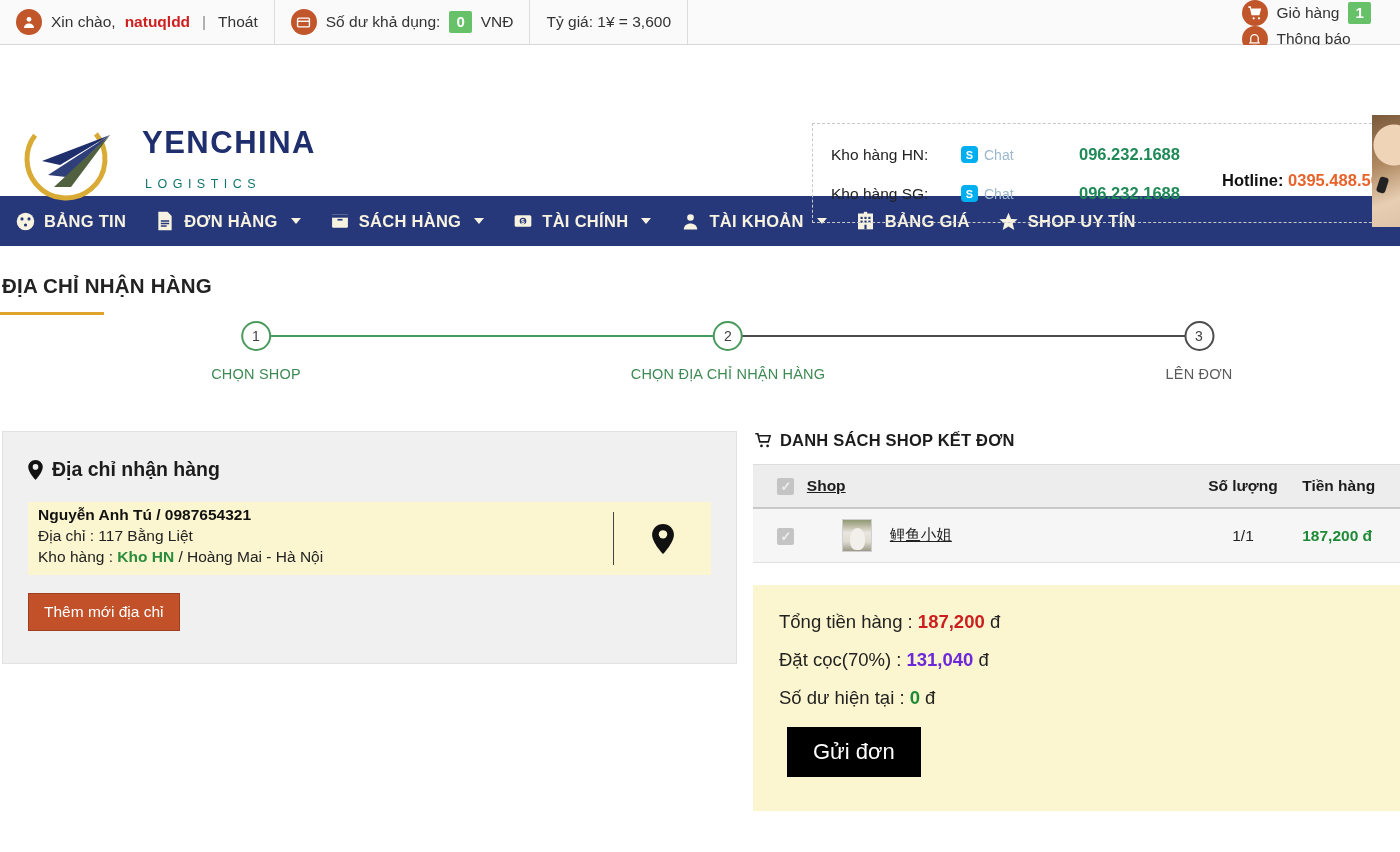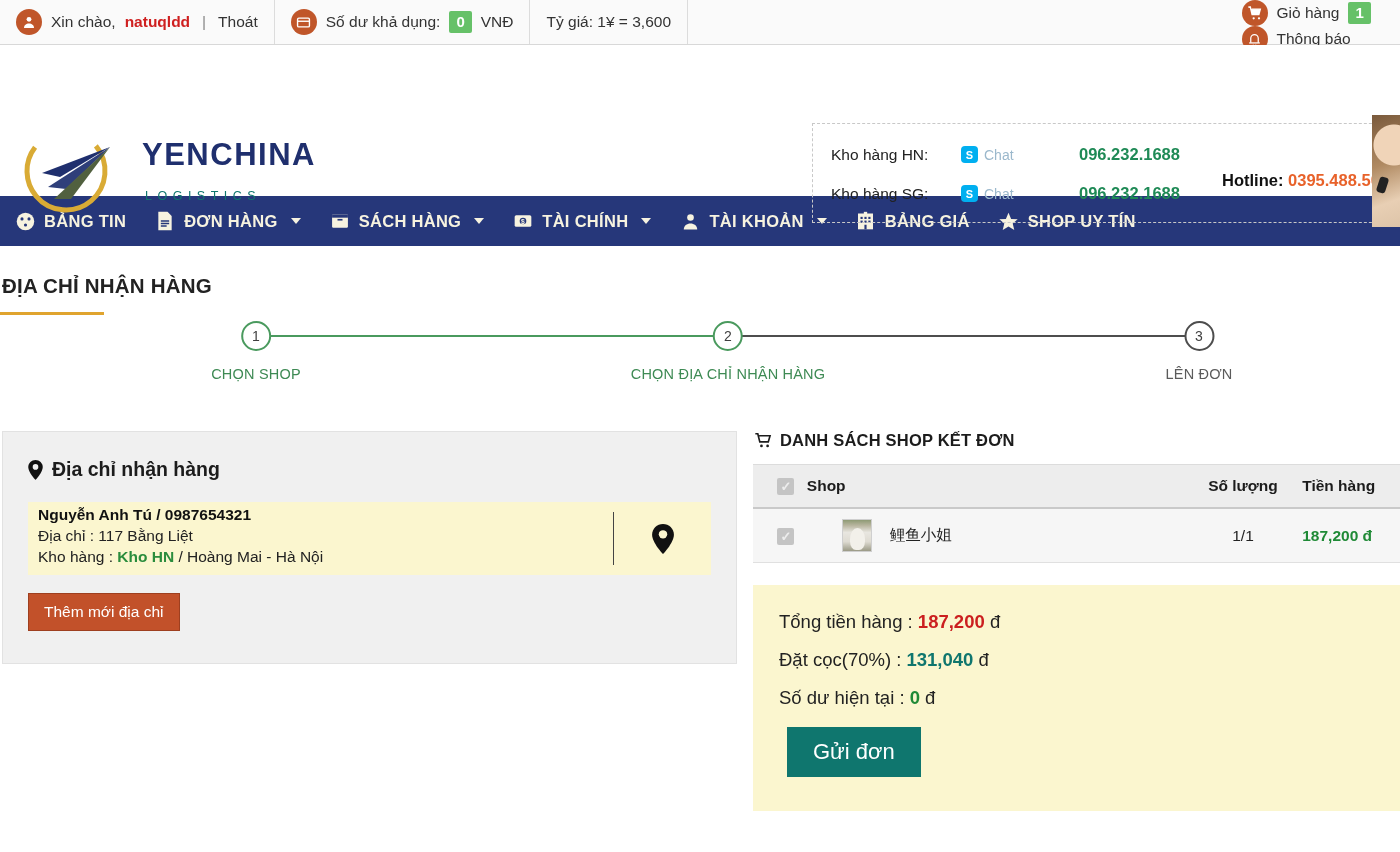--- a/index.html
+++ b/index.html
@@ -47,21 +47,21 @@
     display: inline-block; line-height: 20px;
   }
 
   
   .header {
     position: relative;
     height: 151px;
     background: #fff;
   }
   .logo-wrap {
-    position: absolute; left: 14px; top: 80px;
+    position: absolute; left: 14px; top: 68px;
     display: flex; align-items: center; gap: 10px;
   }
   .logo-text { line-height: 1; }
   .logo-main {
     font-size: 31px; font-weight: bold; letter-spacing: 1.5px;
     color: #1f2f6e; font-family: "Liberation Sans", sans-serif;
   }
   .logo-sub {
     font-size: 12.5px; letter-spacing: 5.5px; color: #0f766e;
     margin-top: 20px; padding-left: 3px;
@@ -223,21 +223,21 @@
     border-bottom: 2px solid #c9c9c9;
   }
   table.shoptbl td {
     background: #f6f6f6;
     font-size: 15.5px; color: #222;
     padding: 10px 0;
     border-bottom: 1px solid #e0e0e0;
     vertical-align: middle;
   }
   .col-chk { width: 50px; text-align: center !important; padding-left: 12px !important; }
-  .col-shop { width: 350px; }
+  .col-shop { width: 350px; text-decoration: underline; }
   .col-qty  { width: 110px; text-align: center !important; }
   .col-money{ width: 140px; }
   .chk {
     width: 17px; height: 17px; border-radius: 2px;
     background: #c4c4c4; display: inline-flex;
     align-items: center; justify-content: center;
     color: #ededed; font-size: 13px; font-weight: bold;
     vertical-align: middle;
   }
   .shopcell { display: flex; align-items: center; gap: 18px; padding-left: 35px; }
@@ -255,25 +255,25 @@
   }
   .money-green { color: #1f8a36; font-weight: bold; }
 
   .summary {
     margin-top: 22px;
     background: #fbf6cf;
     padding: 26px 0 34px 26px;
   }
   .sum-row { font-size: 18.5px; color: #222; margin-bottom: 16px; }
   .sum-red  { color: #cb1f1f; font-weight: bold; }
-  .sum-blue { color: #0f766e; font-weight: bold; }
+  .sum-blue { color: #6d28d9; font-weight: bold; }
   .sum-grn  { color: #1f8a36; font-weight: bold; }
   .btn-send {
     display: inline-block; margin-left: 8px; margin-top: 2px;
-    background: #0f766e; color: #fff;
+    background: #000000; color: #fff;
     font-size: 22px; padding: 12px 26px;
     border: none; cursor: pointer;
     font-family: "Liberation Sans", sans-serif;
   }
 </style>
 </head>
 <body>
 
 <div class="topbar">
 

